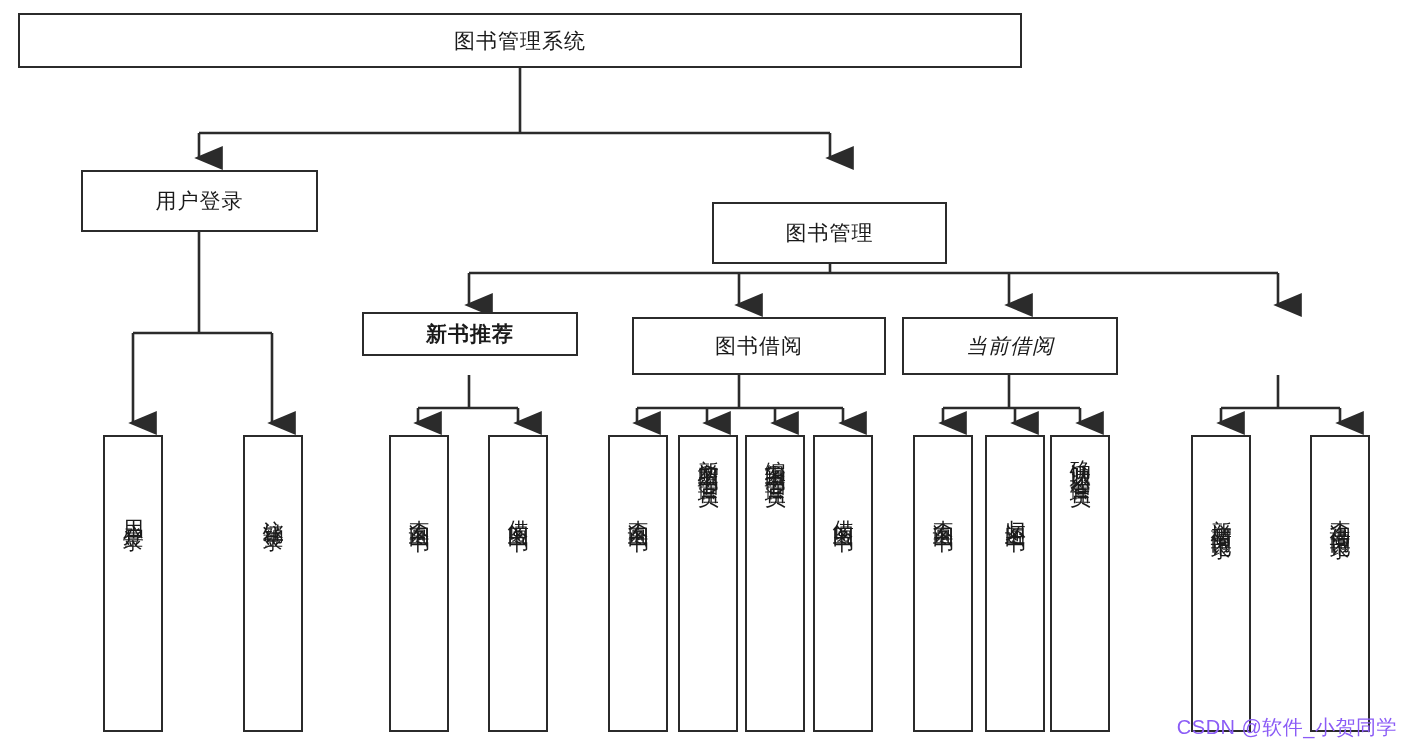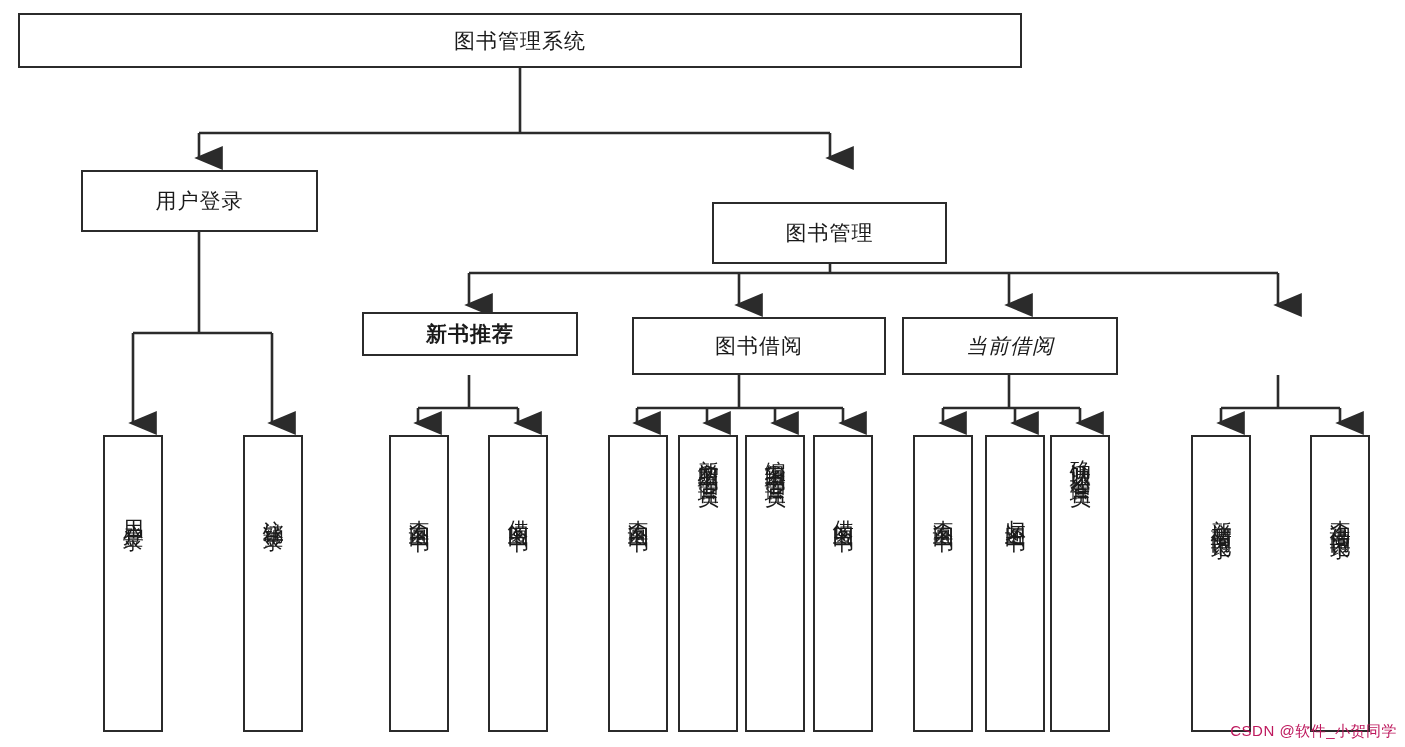--- a/index.html
+++ b/index.html
@@ -63,22 +63,22 @@
   .node.vert.mid .label {
     margin-top: 60px;
   }
   .node.vert.tall .label {
     margin-top: 0px;
   }
   #watermark {
     position: absolute;
     right: 8px;
     bottom: 6px;
-    font-size: 15px;
-    color: #be185d;
+    font-size: 20px;
+    color: #8b5cf6;
     letter-spacing: 0.5px;
     user-select: none;
   }
 </style>
 </head>
 <body>
 
 <div id="diagram-root">
 
   <svg class="connectors" viewBox="0 0 1405 747">

